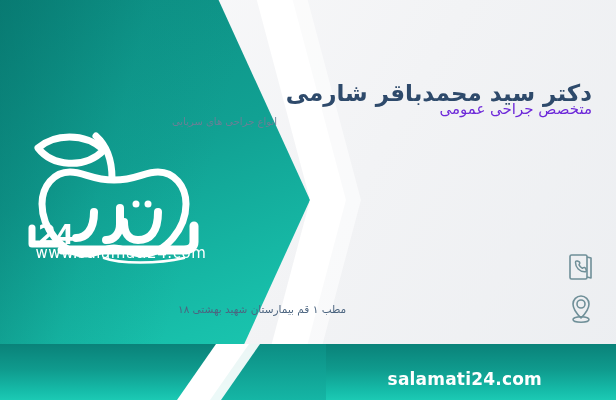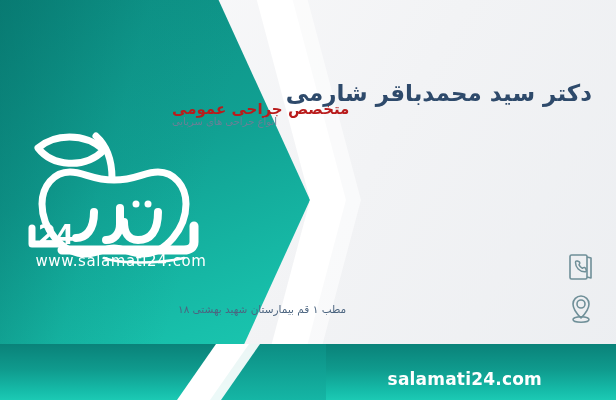--- a/index.html
+++ b/index.html
@@ -131,21 +131,21 @@
     left: 8px;
     top: 108px;
     width: 212px;
     height: 160px;
     z-index: 5;
   }
   .logo svg { display: block; }
   .logo-url {
     position: absolute;
     left: 16px;
-    top: 252px;
+    top: 244px;
     width: 210px;
     text-align: center;
     color: #ffffff;
     font-size: 15px;
     letter-spacing: .6px;
     z-index: 5;
   }
 
   
   .doc-name {
@@ -159,25 +159,25 @@
     font-size: 23px;
     font-weight: bold;
     line-height: 1.35;
     margin-top: 38px;
   }
   .doc-spec {
     position: absolute;
     right: 24px;
     top: 100px;
     width: 420px;
-    text-align: left;
-    direction: rtl;
-    color: #b91c1c;
+    text-align: right;
+    direction: rtl;
+    color: #6d28d9;
     font-size: 15px;
-    font-weight: bold;
+    font-weight: normal;
   }
   .doc-sub {
     position: absolute;
     right: 24px;
     top: 116px;
     width: 420px;
     text-align: left;
     direction: rtl;
     color: #6b7f96;
     font-size: 10px;

